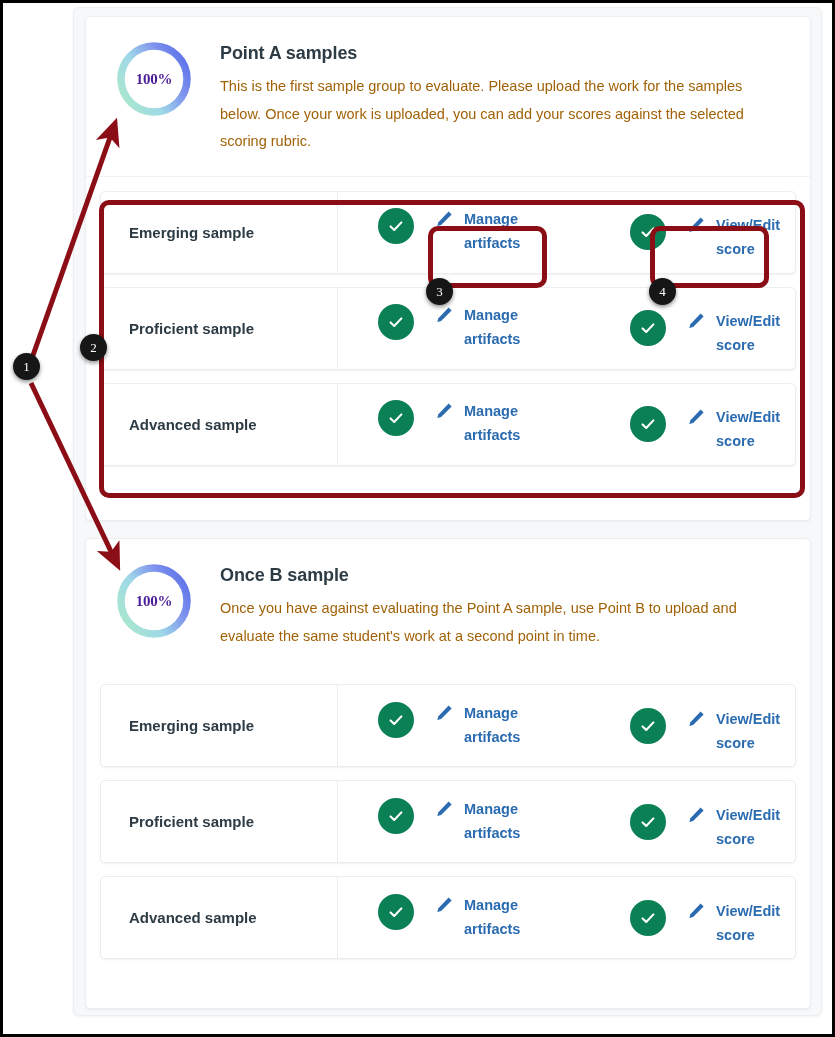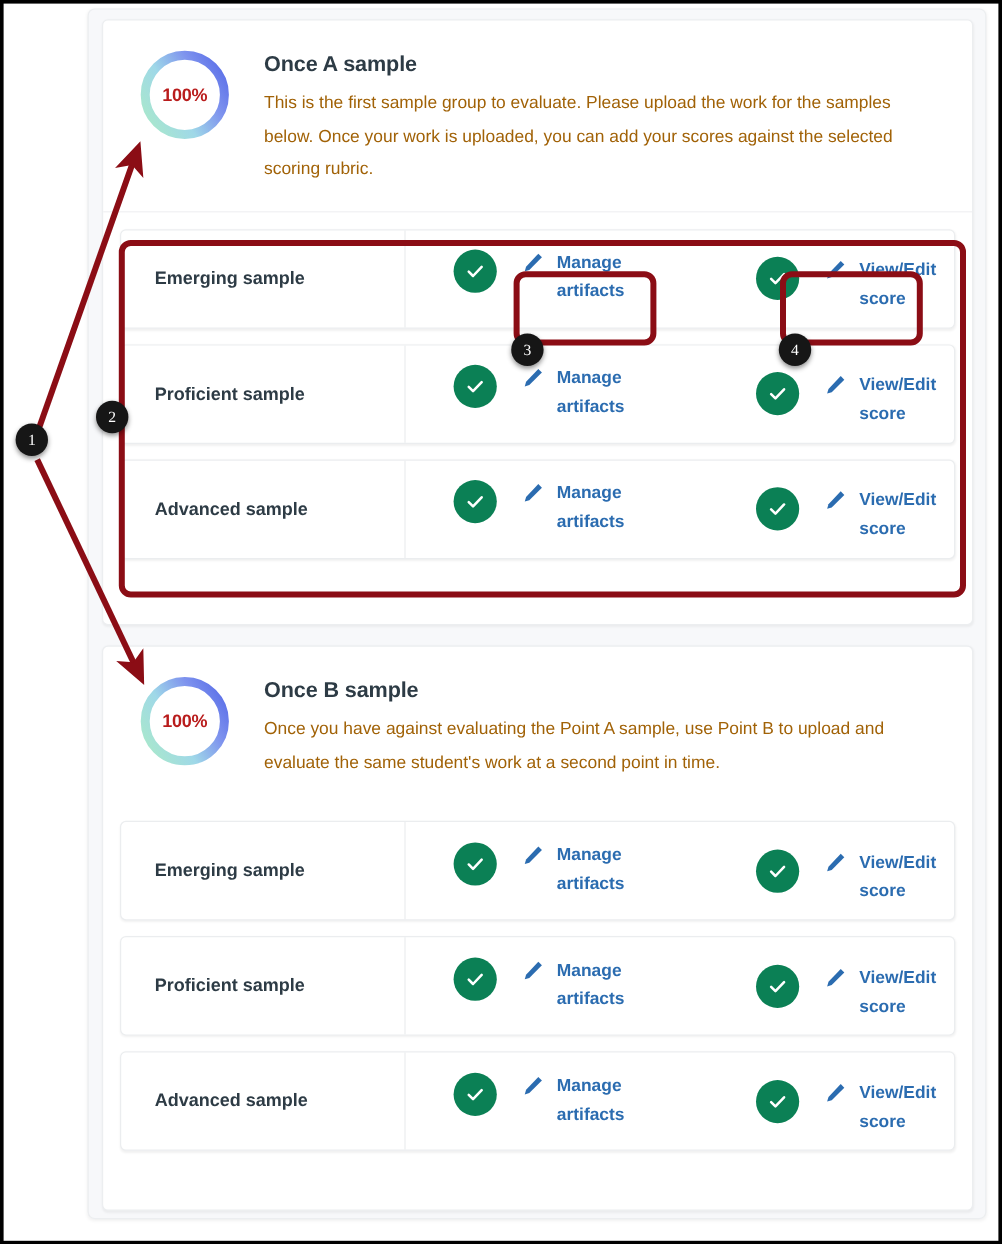--- a/index.html
+++ b/index.html
@@ -66,22 +66,23 @@
   .ring-svg { display: block; width: 80px; height: 80px; }
   .ring-label {
     position: absolute;
     left: 0; top: 0;
     width: 80px; height: 80px;
     display: flex;
     align-items: center;
     justify-content: center;
     font-size: 15px;
     font-weight: bold;
-    color: #b91c1c;
+    color: #4c1d95;
     letter-spacing: -0.2px;
+    font-family: Liberation Serif, serif;
   }
 
   .group-text { flex: 1 1 auto; padding-top: 4px; }
   .group-title {
     font-size: 18px;
     font-weight: bold;
     color: #2d3b45;
     margin: 0 0 9px 0;
     letter-spacing: -0.1px;
   }
@@ -217,21 +218,21 @@
                 <stop offset="35%" stop-color="#9fd8e8"></stop>
                 <stop offset="70%" stop-color="#7f94ee"></stop>
                 <stop offset="100%" stop-color="#5b6fe8"></stop>
               </linearGradient>
             </defs>
             <circle cx="40" cy="40" r="33" fill="none" stroke="url(#gradA)" stroke-width="7.5"></circle>
           </svg>
           <div class="ring-label">100%</div>
         </div>
         <div class="group-text">
-          <h2 class="group-title">Once A sample</h2>
+          <h2 class="group-title">Point A samples</h2>
           <p class="group-desc">This is the first sample group to evaluate. Please upload the work for the samples below. Once your work is uploaded, you can add your scores against the selected scoring rubric.</p>
         </div>
       </div>
 
       <div class="rows">
 
         <div class="row">
           <div class="row-name">Emerging sample</div>
           <div class="row-actions">
             <div class="action-cell action-artifacts">

